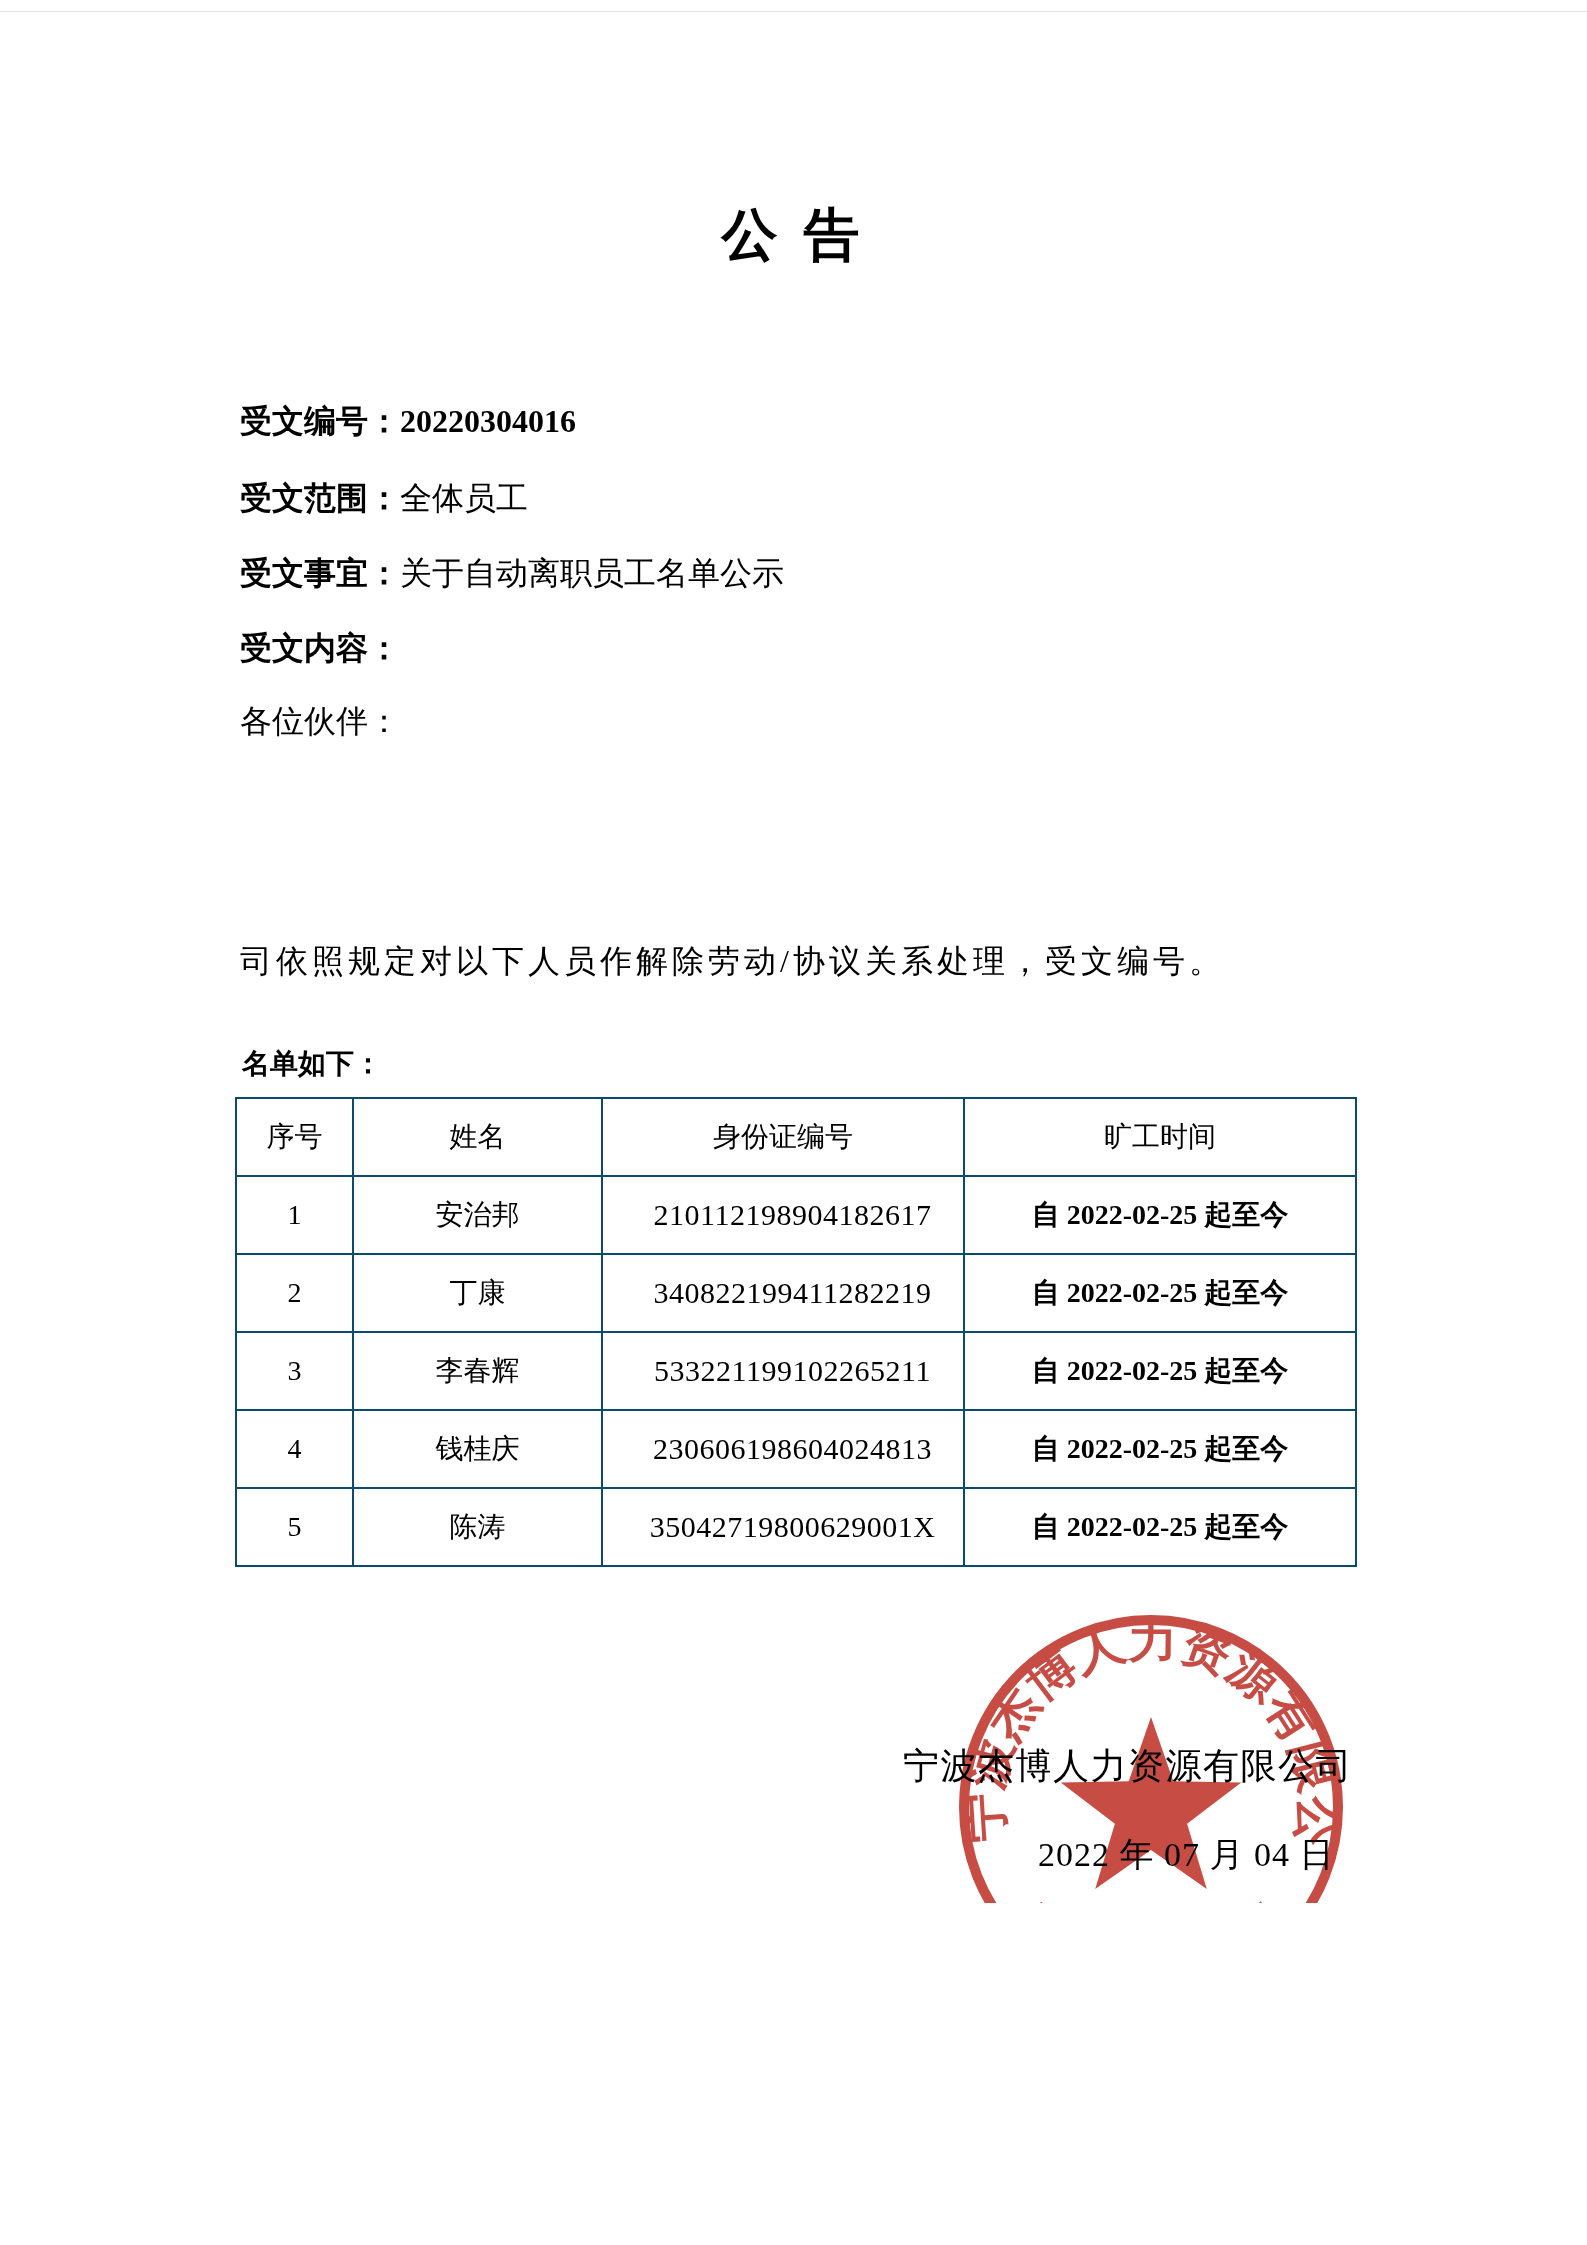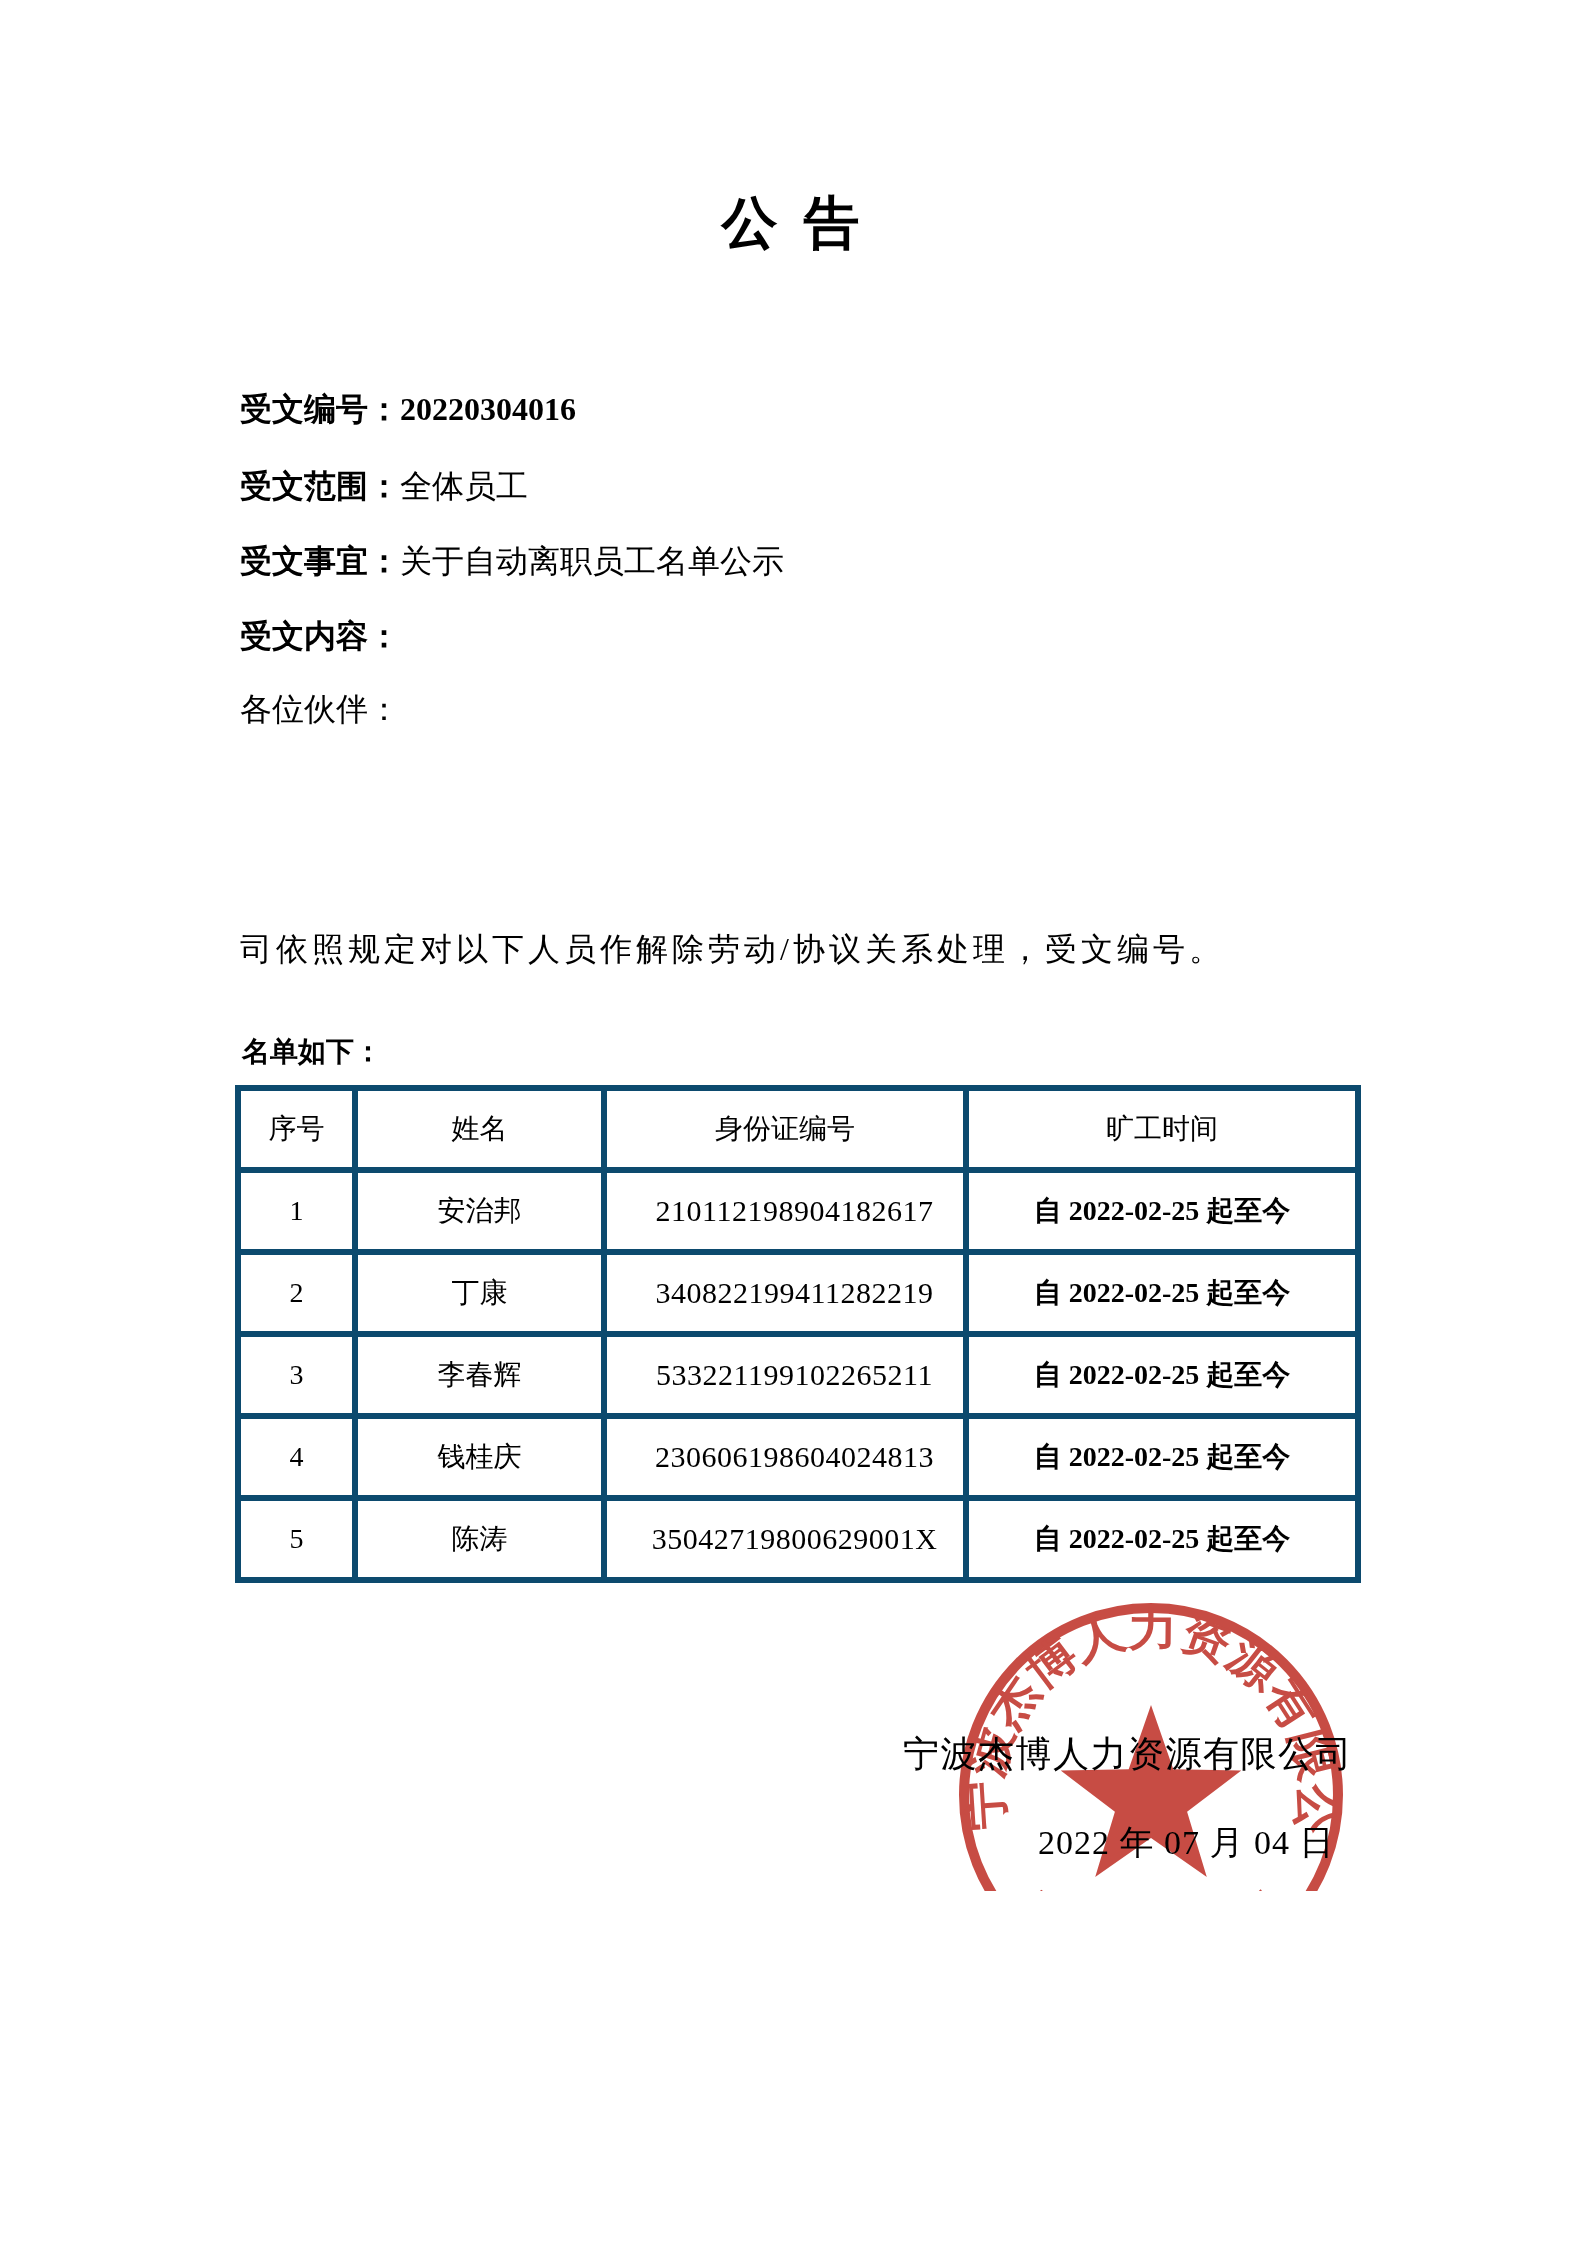--- a/index.html
+++ b/index.html
@@ -4,20 +4,21 @@
 <style>
   html,body{margin:0;padding:0;background:#ffffff;}
   .page{
     position:relative;
     width:1587px;height:1891px;
     background:#ffffff;
     outline:1px solid #e3e3e3;
     overflow:hidden;
     font-family:"Liberation Serif","DejaVu Serif",serif;
     color:#000;
+    margin-top:12px;
   }
   .abs{position:absolute;white-space:nowrap;}
   .doc-title{
     top:186px;left:0;width:100%;
     text-align:center;
     font-size:56px;font-weight:bold;
     letter-spacing:6px;
   }
   .meta-line{font-size:32px;left:240px;}
   .meta-label{font-weight:bold;}
@@ -28,21 +29,21 @@
   .para.l1{top:772px;left:316px;}
   .para.l2{top:850px;left:240px;}
   .para.l3{top:928px;left:240px;}
   .list-intro{top:1033px;left:242px;font-size:28px;font-weight:bold;}
   table.roster{
     position:absolute;top:1085px;left:235px;
     width:1120px;border-collapse:collapse;table-layout:fixed;
     font-size:28px;
   }
   table.roster th,table.roster td{
-    border:6px solid #0c4a6e;
+    border:2px solid #0c4a6e;
     text-align:center;vertical-align:middle;
     height:74px;
     font-weight:normal;
     overflow:hidden;
   }
   table.roster td.c2{font-size:30px;letter-spacing:0.5px;padding-left:20px;}
   table.roster td.c3{font-weight:bold;}
   .company-line{top:1730px;left:903px;font-size:36px;letter-spacing:1.5px;z-index:1;}
   .date-line{top:1820px;left:1038px;font-size:34px;letter-spacing:1px;z-index:1;}
   .footer{top:2093px;left:0;width:100%;text-align:center;font-size:24px;letter-spacing:2px;}

